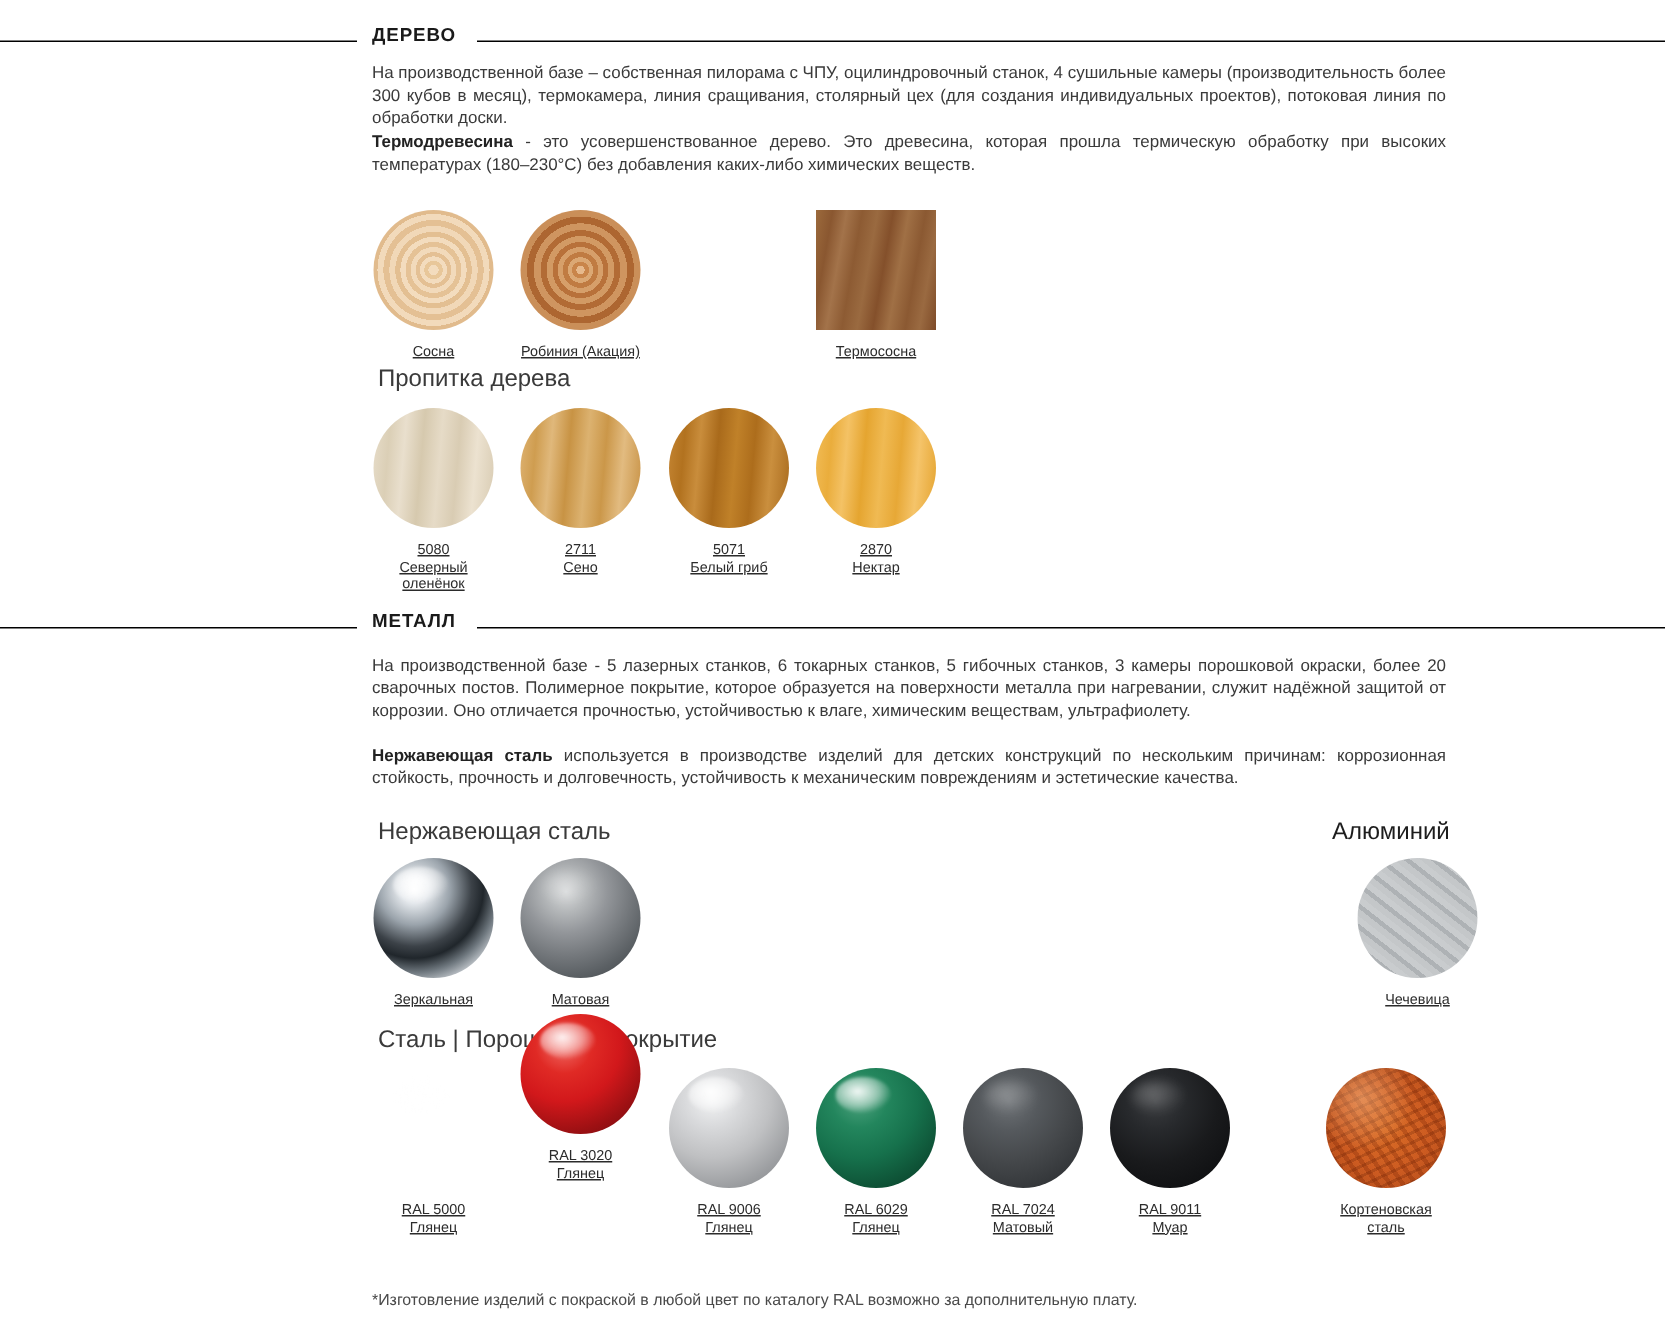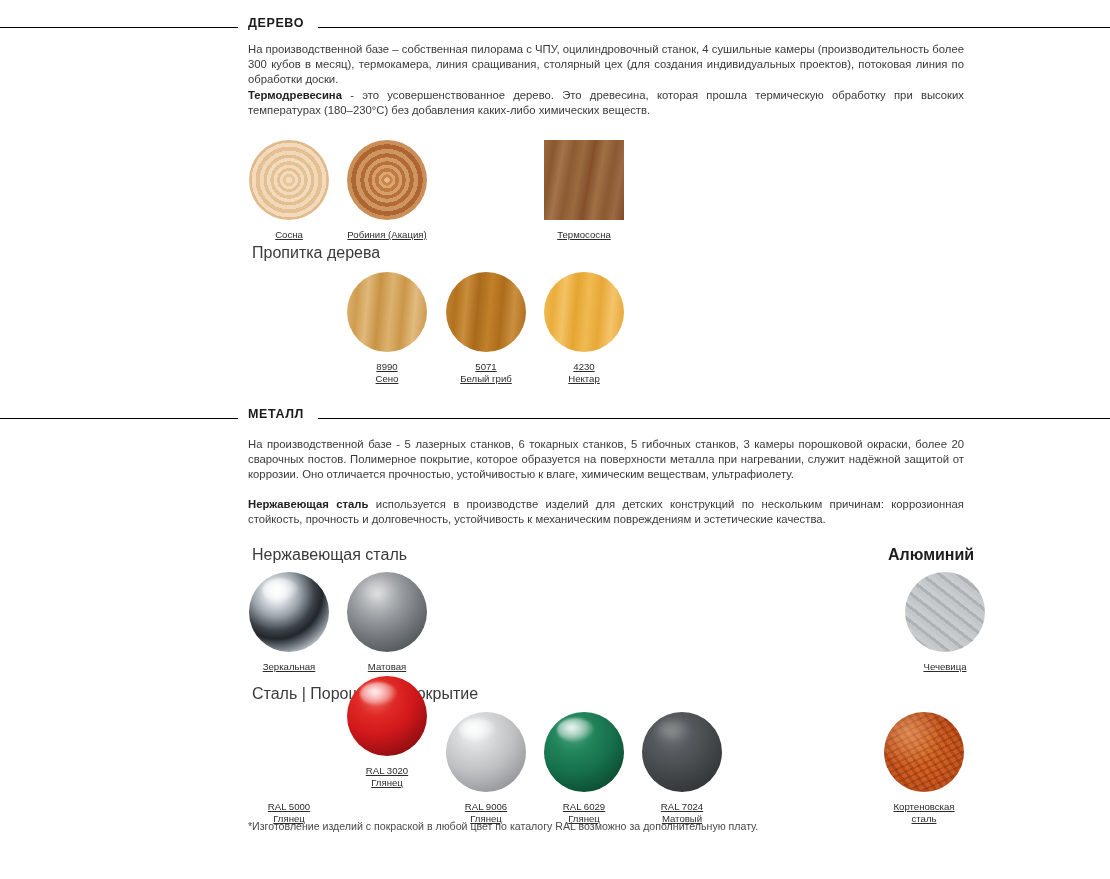--- a/index.html
+++ b/index.html
@@ -177,65 +177,75 @@
     <div class="sq" style="background:
         linear-gradient(100deg, #9c6a3c 0%, #8a5730 12%, #a3734a 22%, #8d5b33 33%, #9a6a40 44%, #84502b 55%, #a07045 66%, #8b5932 78%, #9a6a41 88%, #7e4b28 100%);">
     </div>
     <div class="caption">
       <span>Термососна</span>
     </div>
   </div>
 
   <div class="subtitle" style="left:252px; top:244px;">Пропитка дерева</div>
 
+  <div class="swatch" style="left:239px; top:272px;">
+    <div class="disc" style="background:
+        linear-gradient(95deg, #e7ddca 0%, #dbcfb6 14%, #e9dfcd 26%, #d6c9ae 40%, #e6dbc7 54%, #d9ccb3 68%, #ece2d0 82%, #d8cbb2 100%);">
+    </div>
+    <div class="caption">
+      <span>5080</span>
+      <span class="l2">Северный</span>
+      <span class="l2">оленёнок</span>
+    </div>
+  </div>
 
   <div class="swatch" style="left:337px; top:272px;">
     <div class="disc" style="background:
         linear-gradient(95deg, #dfb475 0%, #cf9d50 14%, #e0b87b 26%, #c89344 40%, #dcb270 54%, #cb9749 68%, #e2bb80 82%, #c79144 100%);">
     </div>
     <div class="caption">
-      <span>8990</span>
+      <span>2711</span>
       <span class="l2">Сено</span>
     </div>
   </div>
 
   <div class="swatch" style="left:436px; top:272px;">
     <div class="disc" style="background:
         linear-gradient(95deg, #c58634 0%, #b2721f 14%, #c98d3c 26%, #a96a1b 40%, #c08129 54%, #ad6d1c 68%, #ca8f3e 82%, #a86a1d 100%);">
     </div>
     <div class="caption">
       <span>5071</span>
       <span class="l2">Белый гриб</span>
     </div>
   </div>
 
   <div class="swatch" style="left:534px; top:272px;">
     <div class="disc" style="background:
         linear-gradient(95deg, #f2bd58 0%, #eaad3c 14%, #f4c265 26%, #e5a530 40%, #f0ba53 54%, #e7a836 68%, #f5c46a 82%, #e4a32e 100%);">
     </div>
     <div class="caption">
-      <span>4230</span>
+      <span>2870</span>
       <span class="l2">Нектар</span>
     </div>
   </div>
 
   <div class="section-head" style="top:407px;">
     <div class="rule"></div>
     <div class="title-pad-left"></div>
     <div class="title">МЕТАЛЛ</div>
   </div>
 
   <div class="para" style="top:437px;">На производственной базе - 5 лазерных станков, 6 токарных станков, 5 гибочных станков, 3 камеры порошковой окраски, более 20 сварочных постов. Полимерное покрытие, которое образуется на поверхности металла при нагревании, служит надёжной защитой от коррозии. Оно отличается прочностью, устойчивостью к влаге, химическим веществам, ультрафиолету.</div>
 
   <div class="para" style="top:497px;">
     <b>Нержавеющая сталь</b><span> используется в производстве изделий для детских конструкций по нескольким причинам: коррозионная стойкость, прочность и долговечность, устойчивость к механическим повреждениям и эстетические качества.</span>
   </div>
 
   <div class="subtitle" style="left:252px; top:546px;">Нержавеющая сталь</div>
-  <div class="subtitle" style="left:888px; top:546px; font-weight:bold; color:#1d1d1d;">Алюминий</div>
+  <div class="subtitle" style="left:888px; top:546px; font-weight:normal; color:#1d1d1d;">Алюминий</div>
 
   <div class="swatch" style="left:239px; top:572px;">
     <div class="disc gloss" style="background:
         radial-gradient(circle at 34% 26%, #ffffff 0%, #e4e8ec 12%, #9aa3ab 30%, #3c4248 48%, #20262b 58%, #6f787f 70%, #c9ced3 82%, #7d858c 92%, #2f353a 100%);">
     </div>
     <div class="caption">
       <span>Зеркальная</span>
     </div>
   </div>
 
@@ -299,29 +309,37 @@
 
   <div class="swatch" style="left:632px; top:712px;">
     <div class="disc matte" style="background: radial-gradient(circle at 38% 28%, #6e7276 0%, #55595d 26%, #45484b 52%, #34373a 78%, #26292b 100%);">
     </div>
     <div class="caption">
       <span>RAL 7024</span>
       <span class="l2">Матовый</span>
     </div>
   </div>
 
+  <div class="swatch" style="left:730px; top:712px;">
+    <div class="disc matte" style="background: radial-gradient(circle at 38% 28%, #3a3c3f 0%, #27292c 26%, #191a1c 54%, #101113 80%, #0a0b0c 100%);">
+    </div>
+    <div class="caption">
+      <span>RAL 9011</span>
+      <span class="l2">Муар</span>
+    </div>
+  </div>
 
   <div class="swatch" style="left:874px; top:712px;">
     <div class="disc" style="background:
         radial-gradient(circle at 30% 25%, rgba(255,200,150,0.45) 0%, rgba(255,170,110,0) 42%),
         repeating-linear-gradient(55deg, rgba(140,50,10,0.35) 0 3px, rgba(220,110,40,0.15) 3px 7px),
         repeating-linear-gradient(-25deg, rgba(90,35,10,0.25) 0 2px, rgba(230,130,60,0.12) 2px 6px),
         radial-gradient(circle at 50% 50%, #d76a24 0%, #c6521c 52%, #9c3b12 100%);">
     </div>
     <div class="caption">
       <span>Кортеновская</span>
       <span class="l2">сталь</span>
     </div>
   </div>
 
-  <div class="footnote" style="top:820px;">*Изготовление изделий с покраской в любой цвет по каталогу RAL возможно за дополнительную плату.</div>
+  <div class="footnote" style="top:861px;">*Изготовление изделий с покраской в любой цвет по каталогу RAL возможно за дополнительную плату.</div>
 
 </div>
 
 </body></html>

